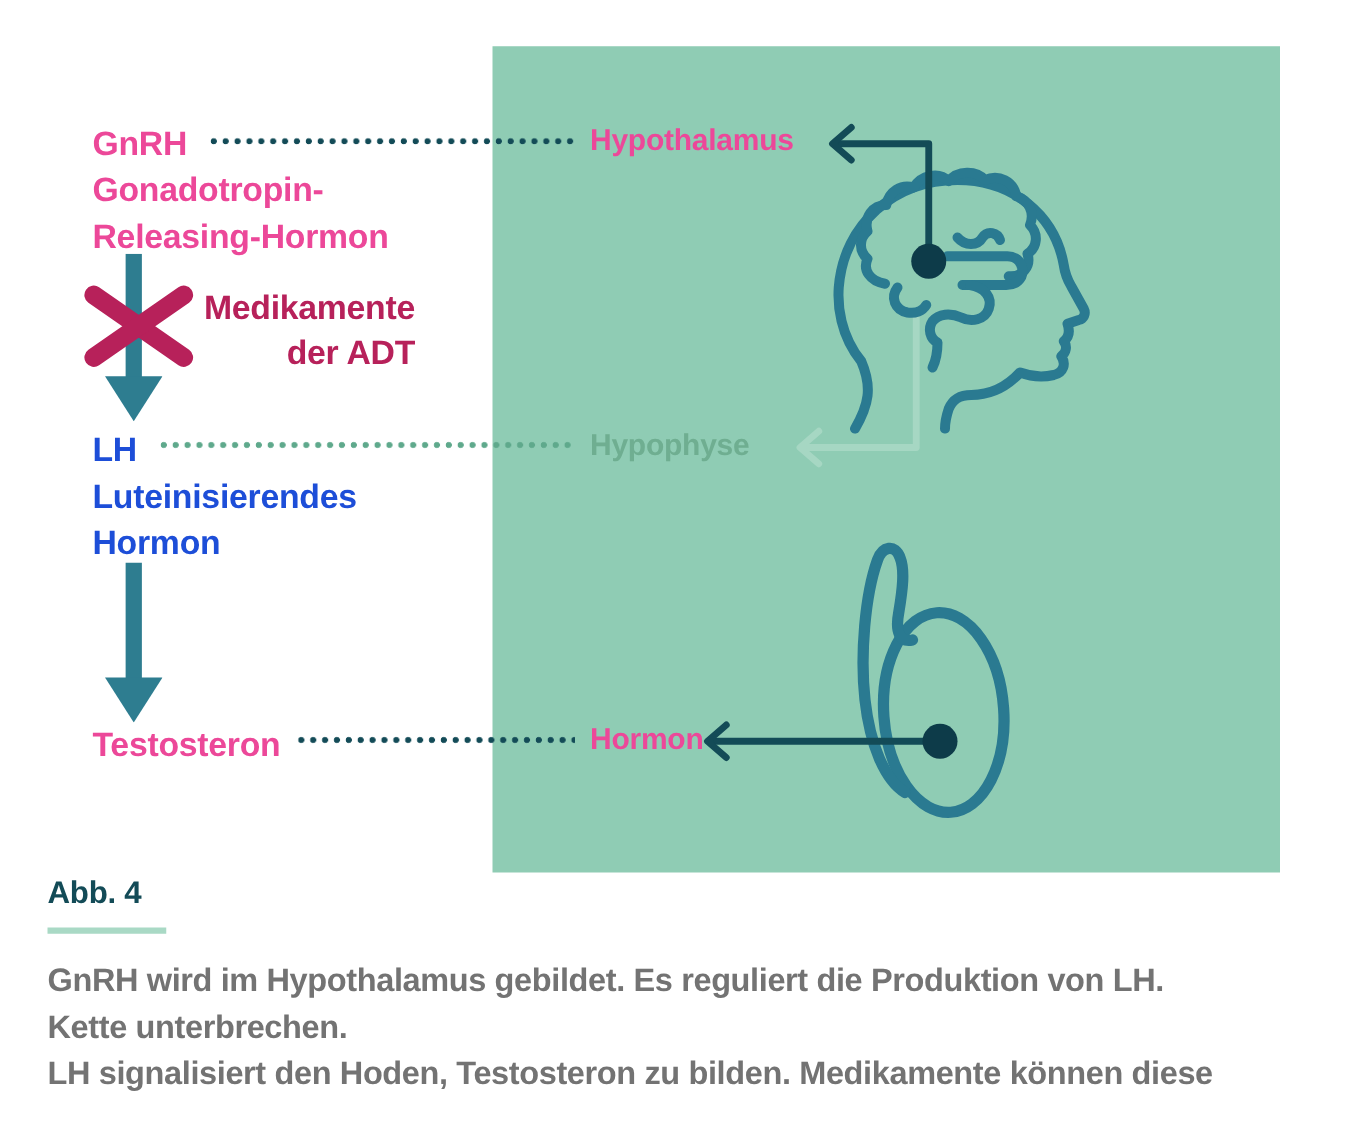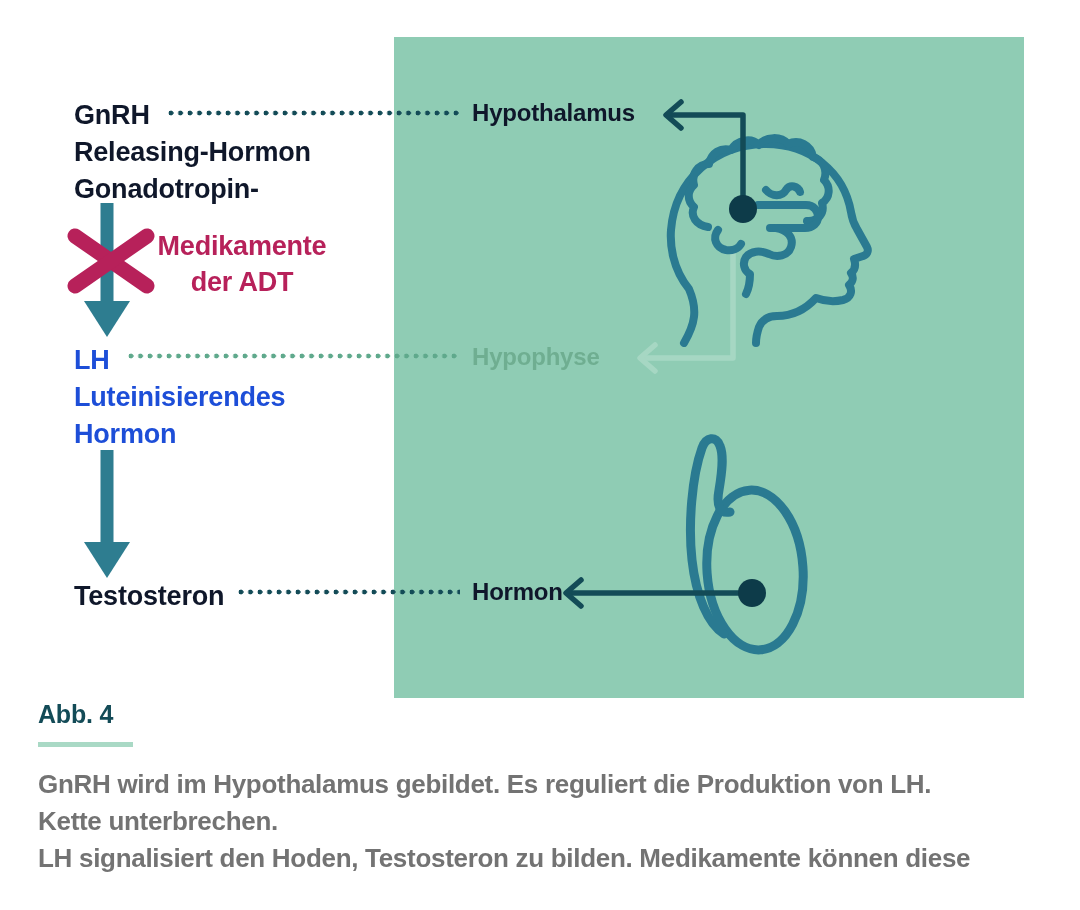--- a/index.html
+++ b/index.html
@@ -2,30 +2,30 @@
 <html><head>
 <meta charset="utf-8">
 <style>
   html,body{margin:0;padding:0;background:#ffffff;}
   .canvas{
     position:relative;width:1080px;height:910px;background:#ffffff;
     font-family:"Liberation Sans", sans-serif;overflow:hidden;
   }
   .panel{position:absolute;left:394px;top:37px;width:630px;height:661px;background:#8fccb4;}
   .lbl{position:absolute;font-weight:700;letter-spacing:-0.2px;line-height:37px;font-size:27px;white-space:nowrap;}
-  .dark{color:#0f172a;}
+  .dark{color:#ec4899;}
   .green{color:#1d4ed8;}
   .muted-green{color:#6fae91;}
   .crimson{color:#b7215a;}
   .organ{position:absolute;font-weight:700;font-size:24px;letter-spacing:-0.2px;white-space:nowrap;}
   .dotline{position:absolute;height:6px;background-repeat:repeat-x;background-position:0 50%;background-size:9.5px 6px;}
   .dots-dark{background-image:radial-gradient(circle at 3px 3px,#134b57 2.2px,transparent 2.7px);}
   .dots-green{background-image:radial-gradient(circle at 3px 3px,#5fa98c 2.2px,transparent 2.7px);}
   .abs{position:absolute;}
-  .blocker{position:absolute;left:152px;top:228px;width:180px;text-align:center;font-weight:700;font-size:27px;line-height:36px;letter-spacing:-0.2px;}
+  .blocker{position:absolute;left:152px;top:228px;width:180px;text-align:right;font-weight:700;font-size:27px;line-height:36px;letter-spacing:-0.2px;}
   .figlabel{position:absolute;left:38px;top:700px;font-weight:700;font-size:25px;color:#134b57;letter-spacing:-0.2px;}
   .figrule{position:absolute;left:38px;top:742px;width:95px;height:5px;background:#a9d9c5;}
   .caption{position:absolute;left:38px;top:766px;font-weight:700;font-size:26px;line-height:37px;letter-spacing:-0.3px;color:#737373;}
   svg{display:block;}
 </style>
 </head>
 <body>
 
 <div class="canvas">
 
@@ -60,22 +60,22 @@
       <polyline points="681,102 666,115 681,128"></polyline>
       <path d="M 752 593 L 568 593"></path>
       <polyline points="581,580 566,593 581,606"></polyline>
     </g>
     <circle cx="743" cy="209" r="14" fill="#0d3b49"></circle>
     <circle cx="752" cy="593" r="14" fill="#0d3b49"></circle>
   </svg>
 
   <div class="lbl dark" style="left:74px;top:97px">
     <div>GnRH</div>
+    <div>Gonadotropin-</div>
     <div>Releasing-Hormon</div>
-    <div>Gonadotropin-</div>
   </div>
 
   <svg class="abs" style="left:84px;top:203px" width="46" height="134" viewBox="0 0 46 134">
     <rect x="16.5" y="0" width="13" height="100" fill="#2e7d90"></rect>
     <polygon points="0,98 46,98 23,134" fill="#2e7d90"></polygon>
   </svg>
 
   <svg class="abs" style="left:65px;top:227px" width="92" height="68" viewBox="0 0 92 68">
     <g stroke="#b7215a" stroke-width="15" stroke-linecap="round">
       <line x1="10" y1="9" x2="82" y2="59"></line>

